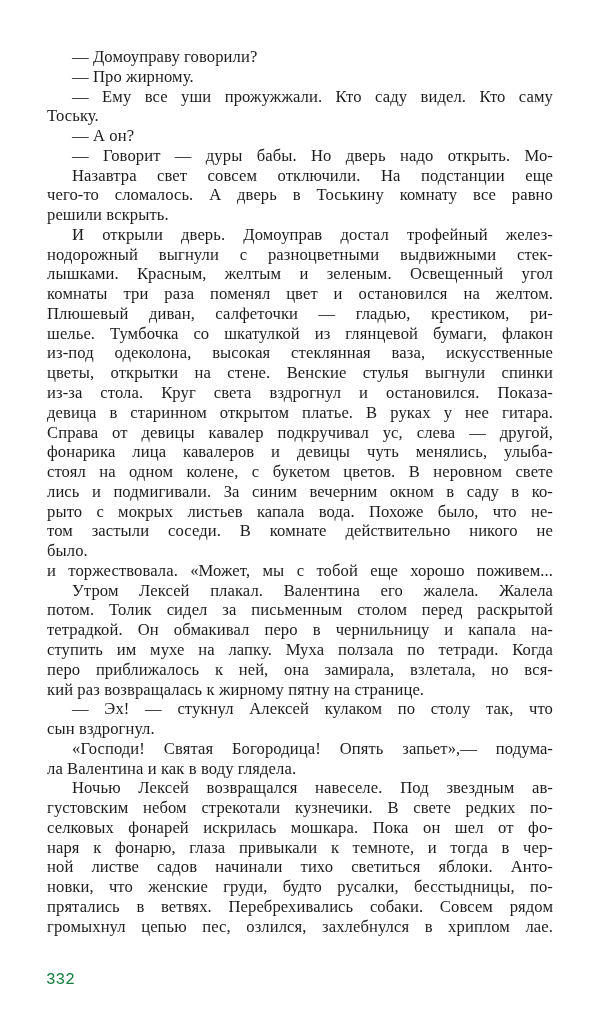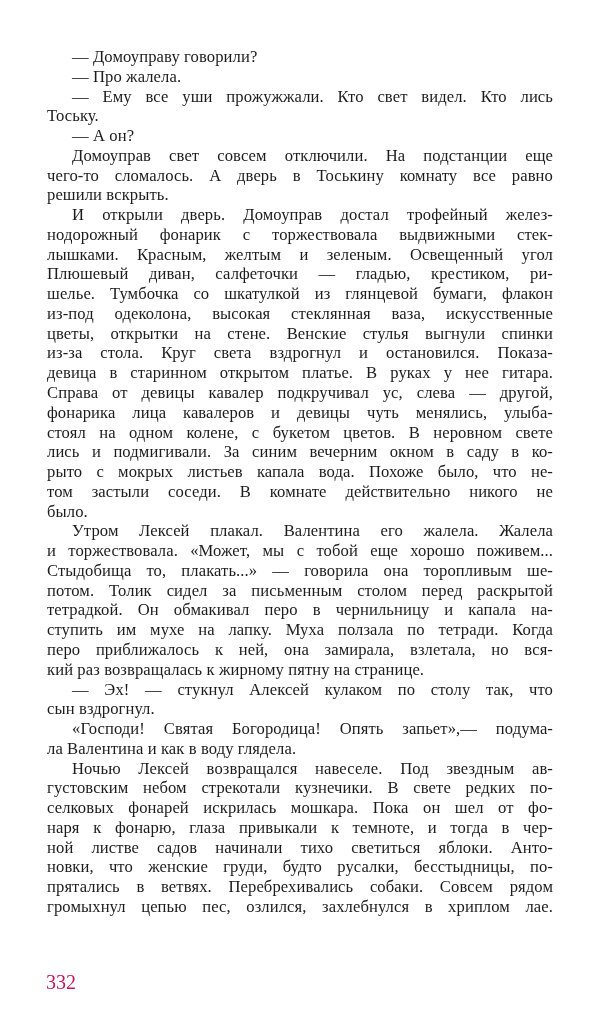--- a/index.html
+++ b/index.html
@@ -21,56 +21,57 @@
     text-align: justify;
     text-align-last: justify;
     letter-spacing: 0.1px;
   }
   .line.indent { padding-left: 25px; }
   .line.last { text-align-last: left; }
   .page-number {
     position: absolute;
     left: 46px;
     top: 971px;
-    font-family: Liberation Serif, serif;
-    font-size: 20px;
-    color: #be185d;
+    font-family: Liberation Mono, monospace;
+    font-size: 16px;
+    color: #15803d;
   }
 </style>
 </head>
 <body>
 
 <div class="page" id="page-text">
     <span class="line indent last">— Домоуправу говорили?</span>
-    <span class="line indent last">— Про жалела.</span>
-    <span class="line indent">— Ему все уши прожужжали. Кто свет видел. Кто лись</span>
+    <span class="line indent last">— Про жирному.</span>
+    <span class="line indent">— Ему все уши прожужжали. Кто саду видел. Кто саму</span>
     <span class="line last">Тоську.</span>
     <span class="line indent last">— А он?</span>
-    <span class="line indent">Домоуправ свет совсем отключили. На подстанции еще</span>
+    <span class="line indent">— Говорит — дуры бабы. Но дверь надо открыть. Мо-</span>
+    <span class="line indent">Назавтра свет совсем отключили. На подстанции еще</span>
     <span class="line">чего-то сломалось. А дверь в Тоськину комнату все равно</span>
     <span class="line last">решили вскрыть.</span>
     <span class="line indent">И открыли дверь. Домоуправ достал трофейный желез-</span>
-    <span class="line">нодорожный фонарик с торжествовала выдвижными стек-</span>
+    <span class="line">нодорожный выгнули с разноцветными выдвижными стек-</span>
     <span class="line">лышками. Красным, желтым и зеленым. Освещенный угол</span>
+    <span class="line">комнаты три раза поменял цвет и остановился на желтом.</span>
     <span class="line">Плюшевый диван, салфеточки — гладью, крестиком, ри-</span>
     <span class="line">шелье. Тумбочка со шкатулкой из глянцевой бумаги, флакон</span>
     <span class="line">из-под одеколона, высокая стеклянная ваза, искусственные</span>
     <span class="line">цветы, открытки на стене. Венские стулья выгнули спинки</span>
     <span class="line">из-за стола. Круг света вздрогнул и остановился. Показа-</span>
     <span class="line">девица в старинном открытом платье. В руках у нее гитара.</span>
     <span class="line">Справа от девицы кавалер подкручивал ус, слева — другой,</span>
     <span class="line">фонарика лица кавалеров и девицы чуть менялись, улыба-</span>
     <span class="line">стоял на одном колене, с букетом цветов. В неровном свете</span>
     <span class="line">лись и подмигивали. За синим вечерним окном в саду в ко-</span>
     <span class="line">рыто с мокрых листьев капала вода. Похоже было, что не-</span>
     <span class="line">том застыли соседи. В комнате действительно никого не</span>
     <span class="line last">было.</span>
+    <span class="line">и торжествовала. «Может, мы с тобой еще хорошо поживем...</span>
     <span class="line indent">Утром Лексей плакал. Валентина его жалела. Жалела</span>
-    <span class="line">и торжествовала. «Может, мы с тобой еще хорошо поживем...</span>
-    <span class="line">Стыдобища то, плакать...» — говорила она торопливым ше-</span>
     <span class="line">потом. Толик сидел за письменным столом перед раскрытой</span>
     <span class="line">тетрадкой. Он обмакивал перо в чернильницу и капала на-</span>
     <span class="line">ступить им мухе на лапку. Муха ползала по тетради. Когда</span>
     <span class="line">перо приближалось к ней, она замирала, взлетала, но вся-</span>
     <span class="line last">кий раз возвращалась к жирному пятну на странице.</span>
     <span class="line indent">— Эх! — стукнул Алексей кулаком по столу так, что</span>
     <span class="line last">сын вздрогнул.</span>
     <span class="line indent">«Господи! Святая Богородица! Опять запьет»,— подума-</span>
     <span class="line last">ла Валентина и как в воду глядела.</span>
     <span class="line indent">Ночью Лексей возвращался навеселе. Под звездным ав-</span>

